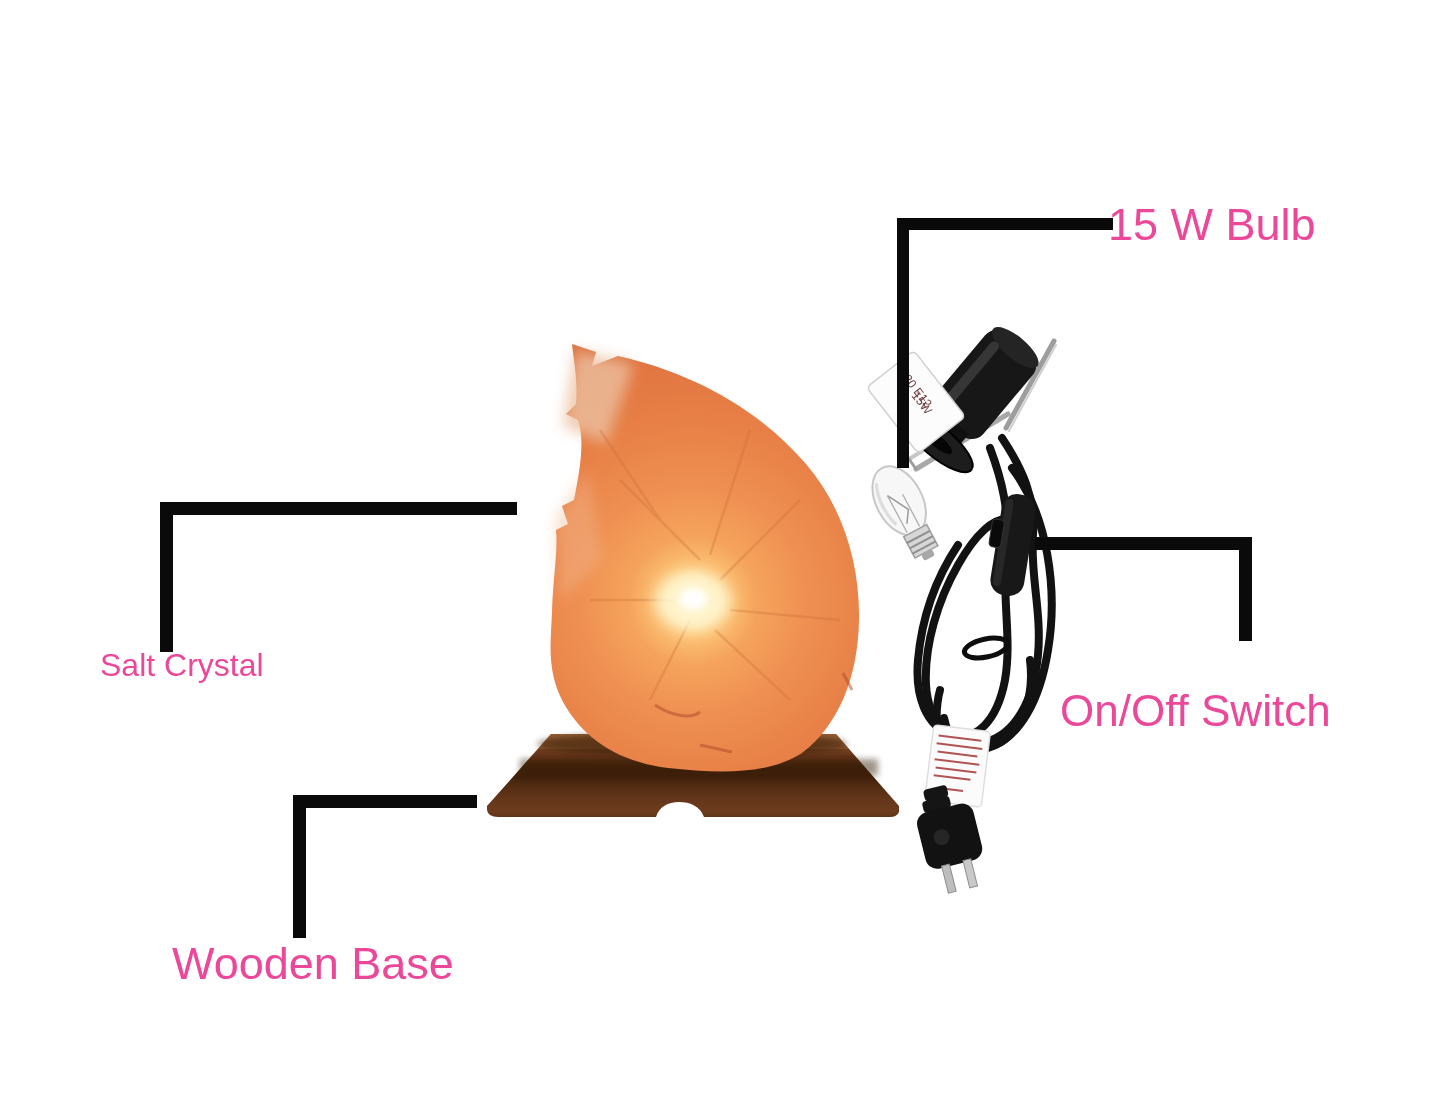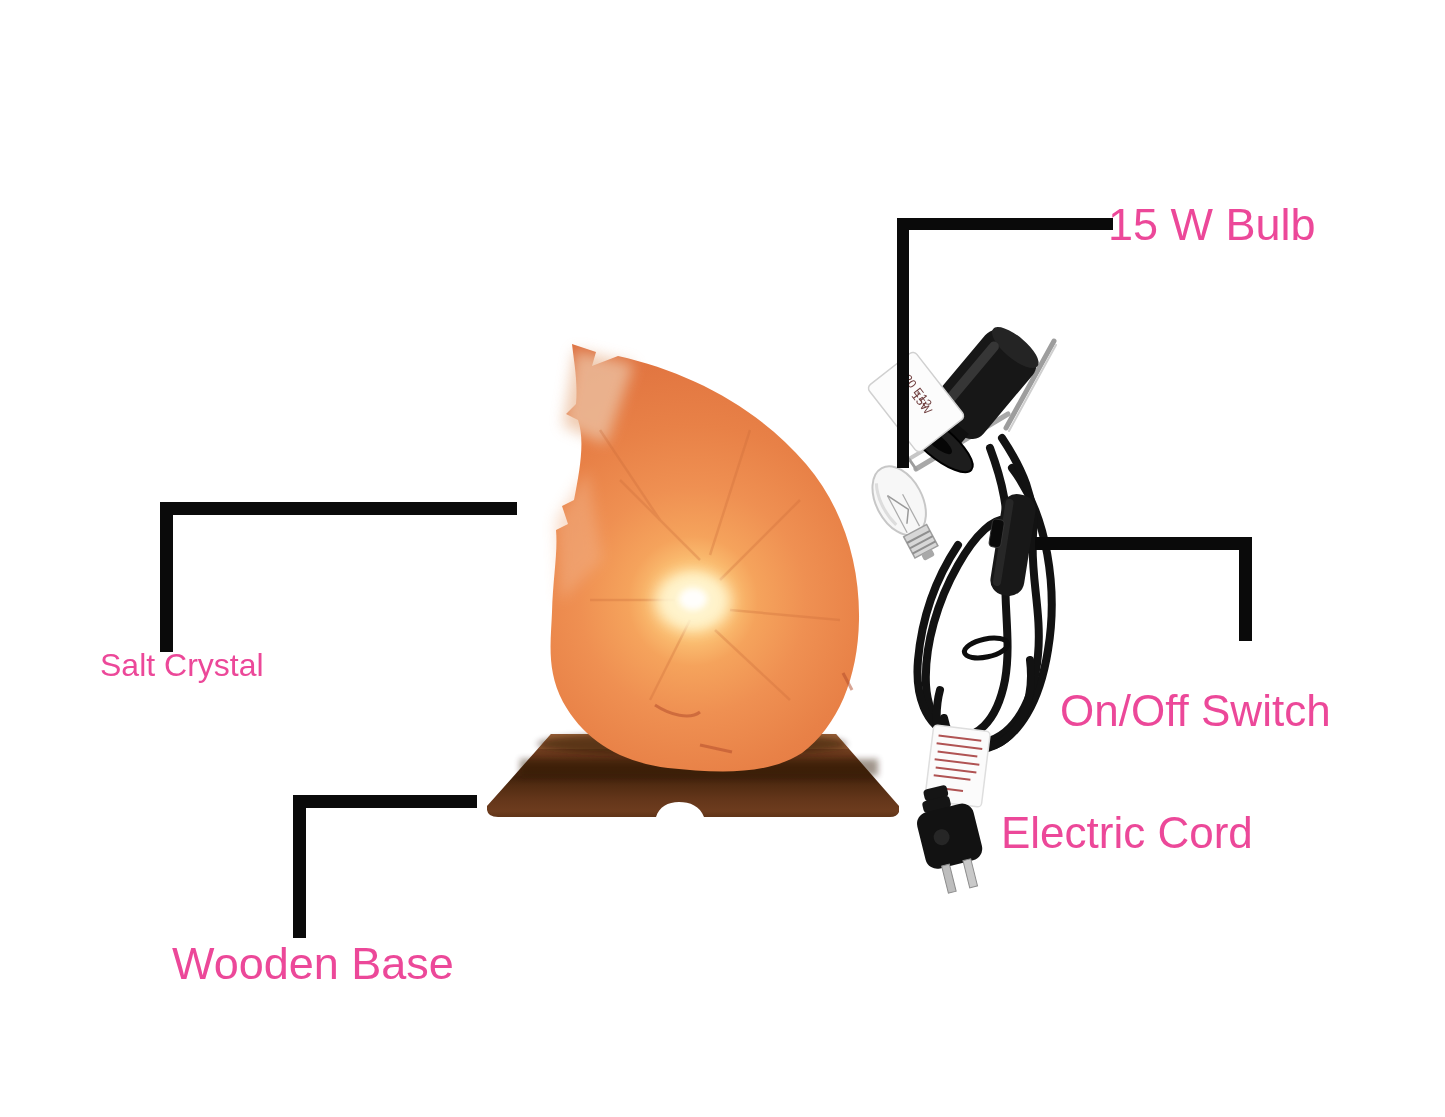--- a/index.html
+++ b/index.html
@@ -209,16 +209,15 @@
   <div class="bar" id="salt-bar-h"></div>
   <div class="bar" id="salt-bar-v"></div>
   <div class="bar" id="switch-bar-h"></div>
   <div class="bar" id="switch-bar-v"></div>
   <div class="bar" id="base-bar-h"></div>
   <div class="bar" id="base-bar-v"></div>
 
   <div class="label" id="bulb-label">15 W Bulb</div>
   <div class="label" id="salt-label">Salt Crystal</div>
   <div class="label" id="switch-label">On/Off Switch</div>
-  <div class="label" id="cord-label">Electric Cord</div>
   <div class="label" id="base-label">Wooden Base</div>
 
 </div>
 
 </body></html>

